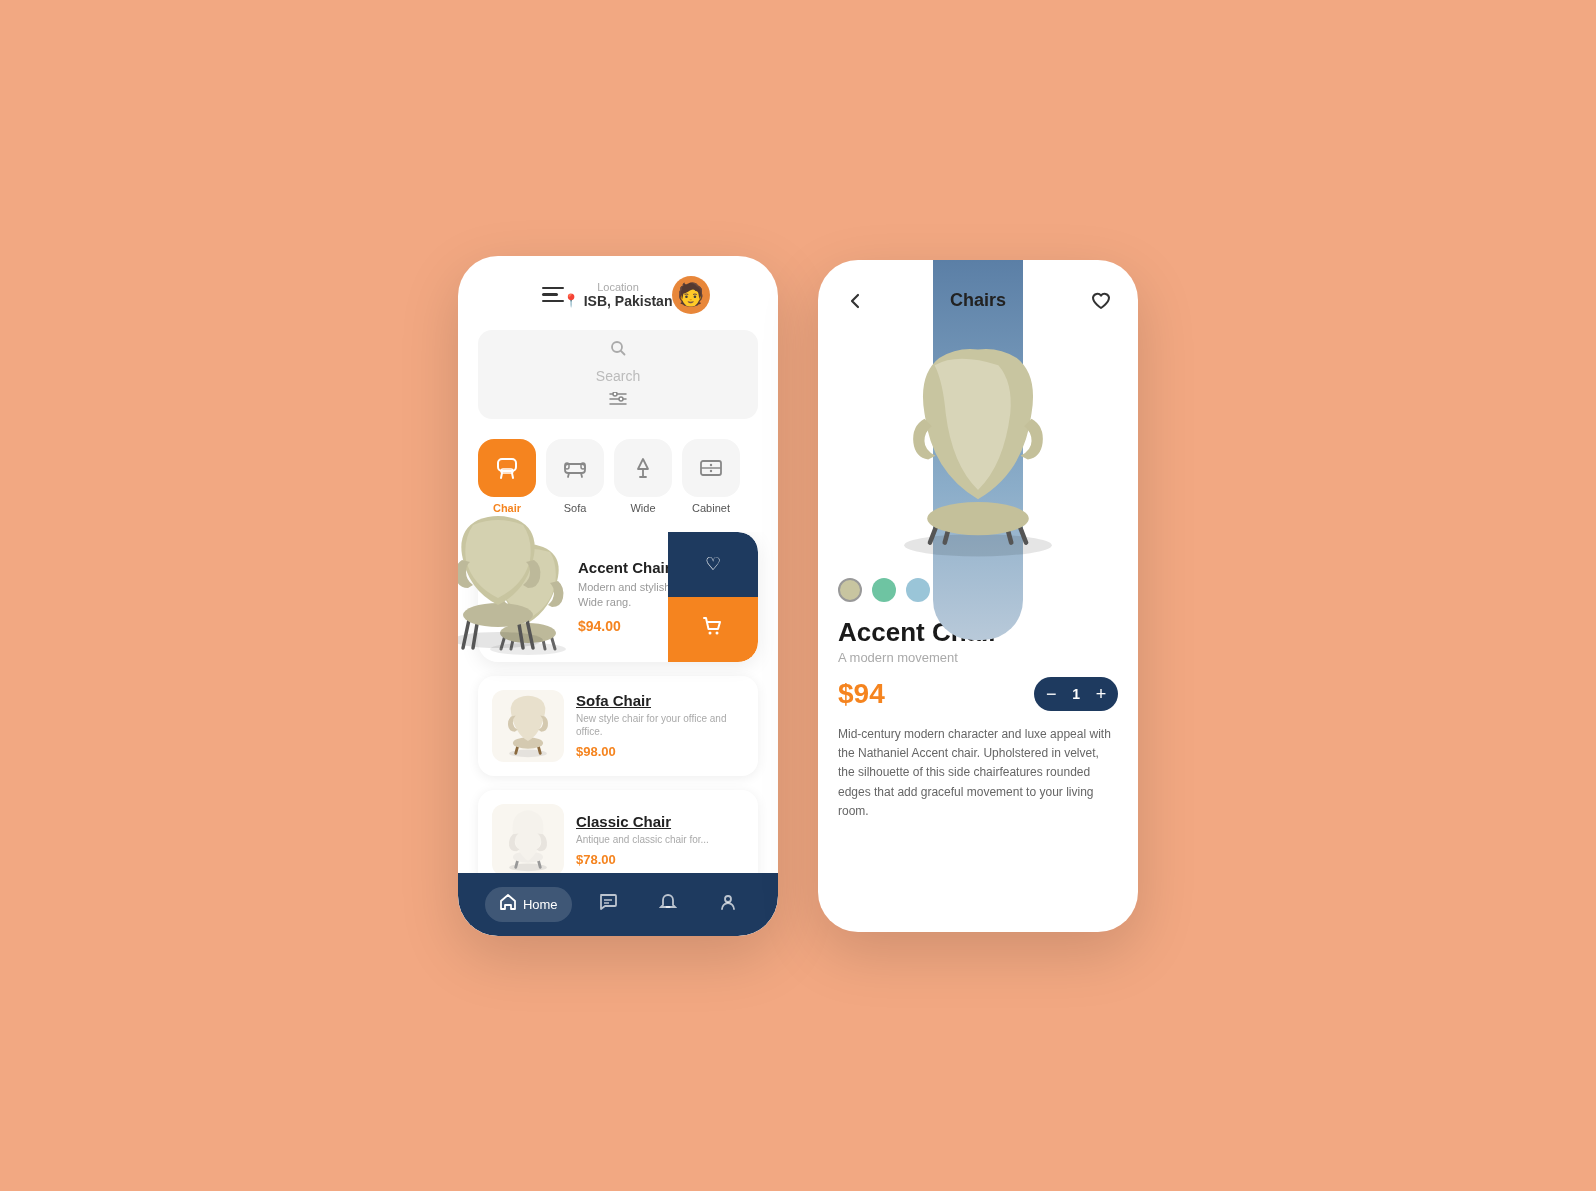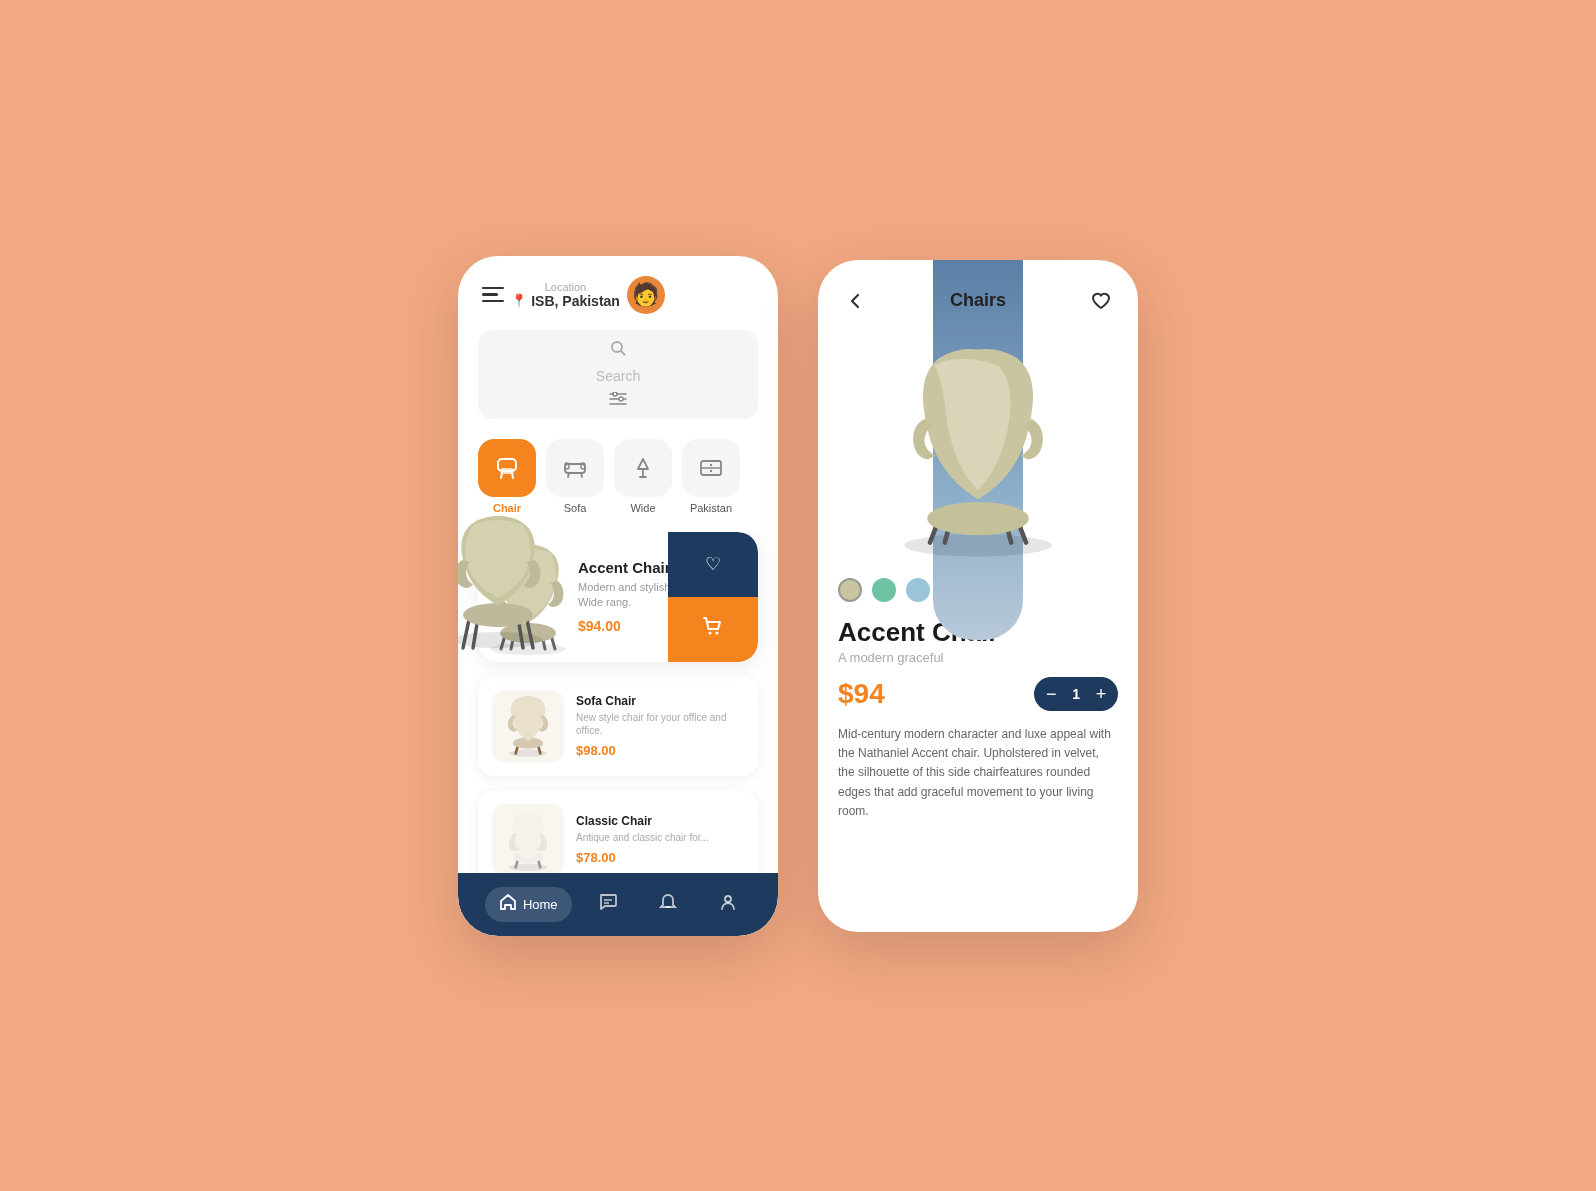--- a/index.html
+++ b/index.html
@@ -31,23 +31,22 @@
       border-radius: 40px;
       box-shadow: 0 20px 60px rgba(0,0,0,0.15);
       overflow: hidden;
       position: relative;
       padding: 20px 0 0 0;
     }
 
     .phone-header {
       display: flex;
       align-items: center;
-      justify-content: flex-start;
+      justify-content: center;
       padding: 0 8px 16px 24px;
-      gap: 7px;
     }
 
     .hamburger-icon {
       display: flex;
       flex-direction: column;
       gap: 4px;
       cursor: pointer;
     }
     .hamburger-icon span {
       display: block;
@@ -254,24 +253,25 @@
       border-radius: 12px;
       background: #f9f6f0;
       display: flex;
       align-items: center;
       justify-content: center;
       overflow: hidden;
       flex-shrink: 0;
     }
     .product-info { flex: 1; }
     .product-title {
-      font-size: 12px;
+      font-size: 15px;
       font-weight: 700;
       color: #222;
       margin-bottom: 3px;
+      text-decoration: underline;
     }
     .product-desc {
       font-size: 10px;
       color: #aaa;
       margin-bottom: 6px;
       line-height: 1.3;
     }
     .product-price {
       font-size: 13px;
       font-weight: 700;
@@ -610,21 +610,21 @@
 
       <div class="cat-item">
         <div class="cat-icon-wrap">
           <svg width="26" height="26" viewBox="0 0 26 26" fill="none">
             <rect x="3" y="6" width="20" height="14" rx="2" stroke="#888" stroke-width="1.8"></rect>
             <line x1="3" y1="13" x2="23" y2="13" stroke="#888" stroke-width="1.5"></line>
             <circle cx="13" cy="10" r="1.2" fill="#888"></circle>
             <circle cx="13" cy="16" r="1.2" fill="#888"></circle>
           </svg>
         </div>
-        <span class="cat-label">Pakistan</span>
+        <span class="cat-label">Cabinet</span>
       </div>
     </div>
 
     <div class="product-list">
 
       <div class="featured-card">
         <div style="position:absolute; left:-20px; top:5px; width:140px; height:120px; z-index:2;">
           <svg viewBox="0 0 140 120" fill="none" xmlns="http://www.w3.org/2000/svg">
             <ellipse cx="70" cy="112" rx="38" ry="6" fill="rgba(0,0,0,0.08)"></ellipse>
             <line x1="48" y1="95" x2="43" y2="112" stroke="#666" stroke-width="3" stroke-linecap="round"></line>
@@ -776,21 +776,21 @@
     </div>
 
     <div class="color-swatches">
       <div class="swatch selected" style="background:#C8C5A0; border-color:#999;"></div>
       <div class="swatch" style="background:#6EC4A2;"></div>
       <div class="swatch" style="background:#9AC5D8;"></div>
     </div>
 
     <div class="right-product-details">
       <div class="right-product-name">Accent Chair</div>
-      <div class="right-product-subtitle">A modern graceful</div>
+      <div class="right-product-subtitle">A modern movement</div>
 
       <div class="price-qty-row">
         <div class="right-product-price">$94</div>
         <div class="qty-control">
           <div class="qty-btn">
             <span>−</span>
           </div>
           <span class="qty-value">1</span>
           <div class="qty-btn">
             <span>+</span>

